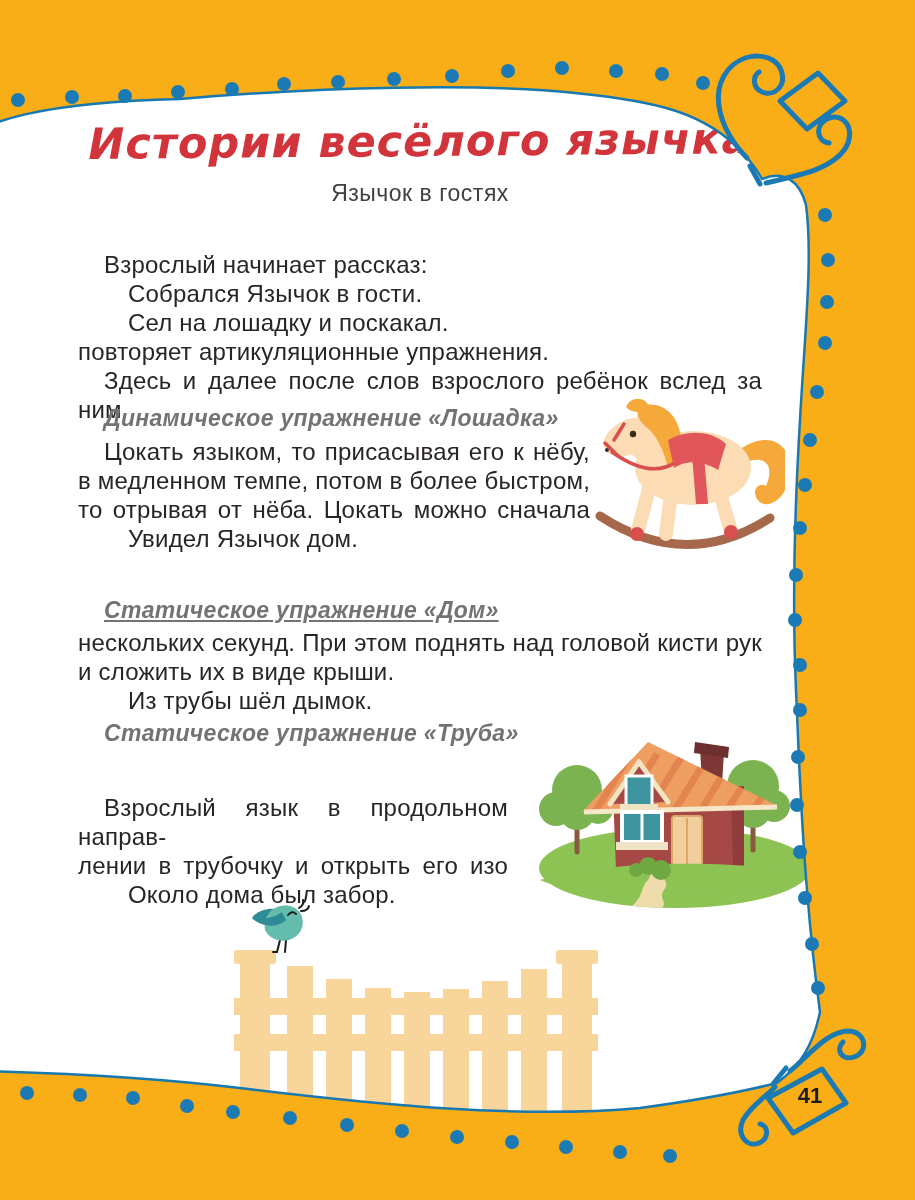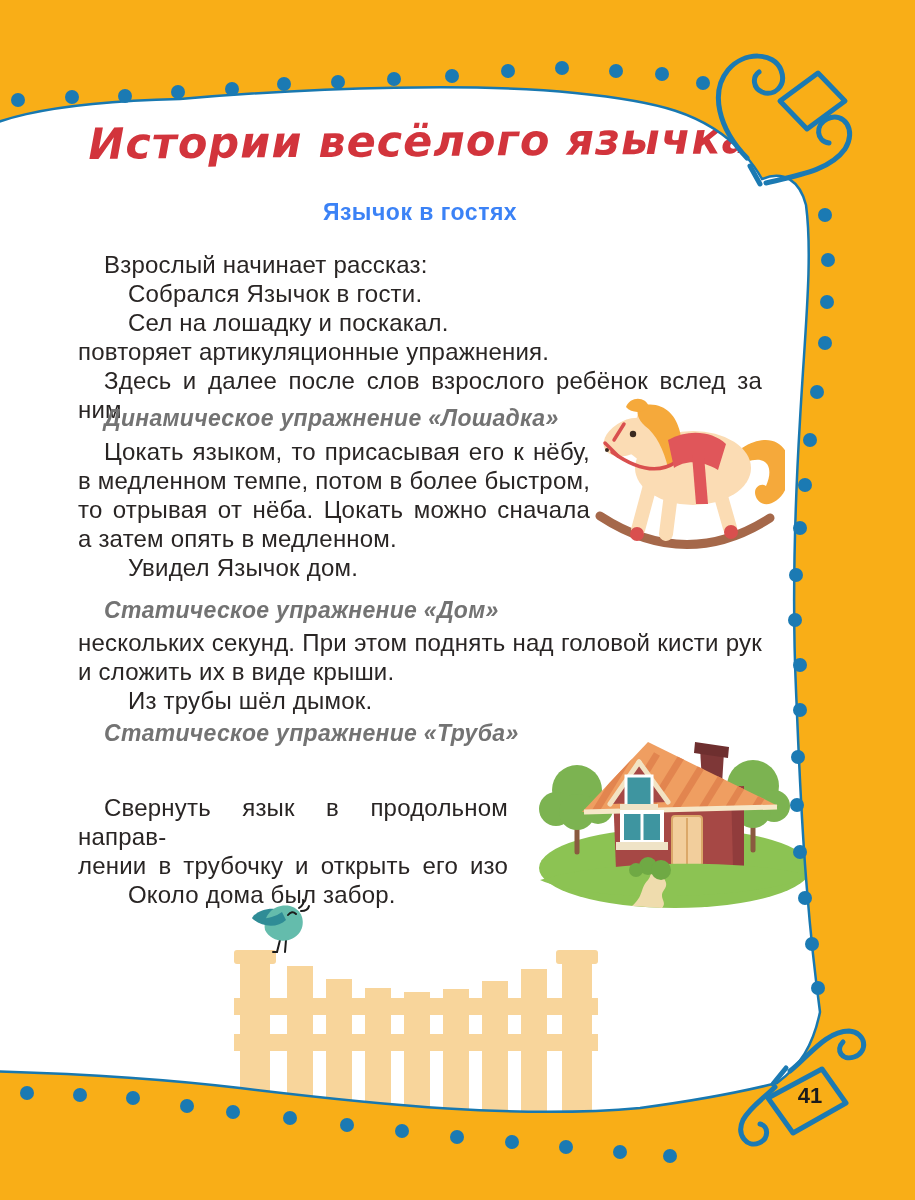--- a/index.html
+++ b/index.html
@@ -12,22 +12,22 @@
   .frame{position:absolute;inset:0;z-index:3;pointer-events:none;}
   .illus{position:absolute;}
 
   .page-title{
     position:absolute;left:0;top:116px;width:840px;text-align:center;
     font-family:"DejaVu Sans", sans-serif;
     font-size:43px;font-weight:bold;font-style:italic;
     color:#D2343C;letter-spacing:1px;transform:rotate(-0.5deg);
   }
   .page-subtitle{
-    position:absolute;left:0;top:199px;width:840px;text-align:center;
-    font-size:23px;font-weight:bold;color:#3b82f6;letter-spacing:0.5px;
+    position:absolute;left:0;top:180px;width:840px;text-align:center;
+    font-size:23px;font-weight:normal;color:#404040;letter-spacing:0.5px;
   }
   .tblock{position:absolute;left:78px;width:684px;}
   .line{
     font-size:24px;line-height:29px;color:#292524;letter-spacing:0.2px;
   }
   .j{text-align:justify;text-align-last:justify;}
   .ind1{text-indent:26px;}
   .ind2{text-indent:50px;}
   .heading{
     position:absolute;left:78px;width:684px;padding-left:26px;box-sizing:border-box;
@@ -50,34 +50,33 @@
     <div class="line ind2">Сел на лошадку и поскакал.</div>
     <div class="line">повторяет артикуляционные упражнения.</div>
     <div class="line ind1 j">Здесь и далее после слов взрослого ребёнок вслед за ним</div>
   </div>
 
   <div class="heading" style="top:405px;">Динамическое упражнение «Лошадка»</div>
   <div class="tblock w-narrow1" style="top:437px;">
     <div class="line ind1 j">Цокать языком, то присасывая его к нёбу,</div>
     <div class="line j">в медленном темпе, потом в более быстром,</div>
     <div class="line j">то отрывая от нёба. Цокать можно сначала</div>
-    <div class="line">а затем опять в медленном.</div>
     <div class="line ind2">Увидел Язычок дом.</div>
   </div>
 
-  <div class="heading" style="top:597px;">Статическое упражнение «Дом»</div>
+  <div class="heading" style="top:597px;text-decoration:underline;">Статическое упражнение «Дом»</div>
   <div class="tblock" style="top:628px;">
     <div class="line j">нескольких секунд. При этом поднять над головой кисти рук</div>
     <div class="line">и сложить их в виде крыши.</div>
     <div class="line ind2">Из трубы шёл дымок.</div>
   </div>
 
   <div class="heading" style="top:720px;">Статическое упражнение «Труба»</div>
   <div class="tblock w-narrow2" style="top:793px;">
-    <div class="line ind1 j">Свернуть язык в продольном направ-</div>
+    <div class="line ind1 j">Взрослый язык в продольном направ-</div>
     <div class="line j">лении в трубочку и открыть его изо</div>
     <div class="line ind2">Около дома был забор.</div>
   </div>
 
   <svg class="illus" style="left:585px;top:390px;" width="200" height="190" viewBox="585 390 200 190">
     <path d="M600,516 Q686,572 770,518" fill="none" stroke="#A5684A" stroke-width="9" stroke-linecap="round"></path>
     <path d="M742,448 C774,428 796,448 788,482 C783,503 764,510 757,499 C751,489 760,482 766,486 C774,468 768,454 746,462 Z" fill="#F5A93B"></path>
     <g stroke="#FBDCB4" stroke-width="14" stroke-linecap="round">
       <line x1="652" y1="478" x2="638" y2="530"></line>
       <line x1="672" y1="486" x2="666" y2="534"></line>

